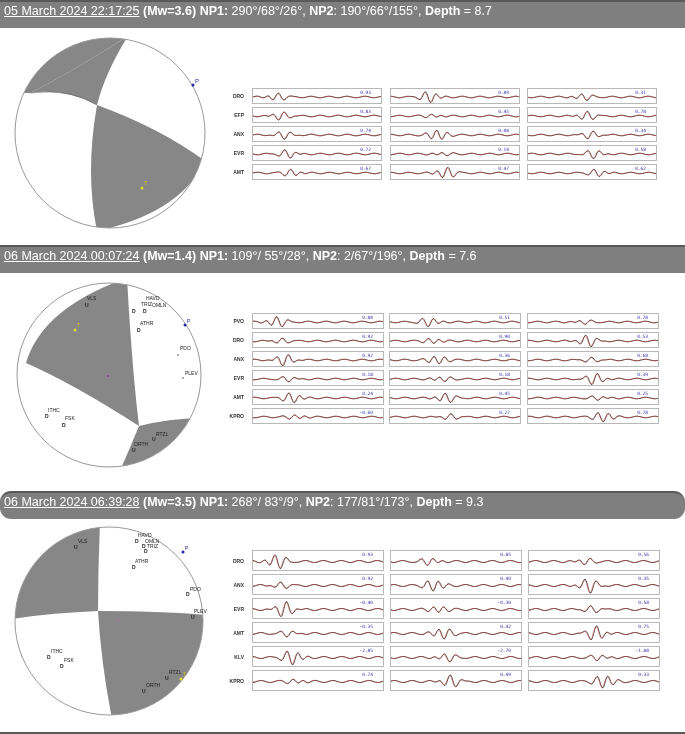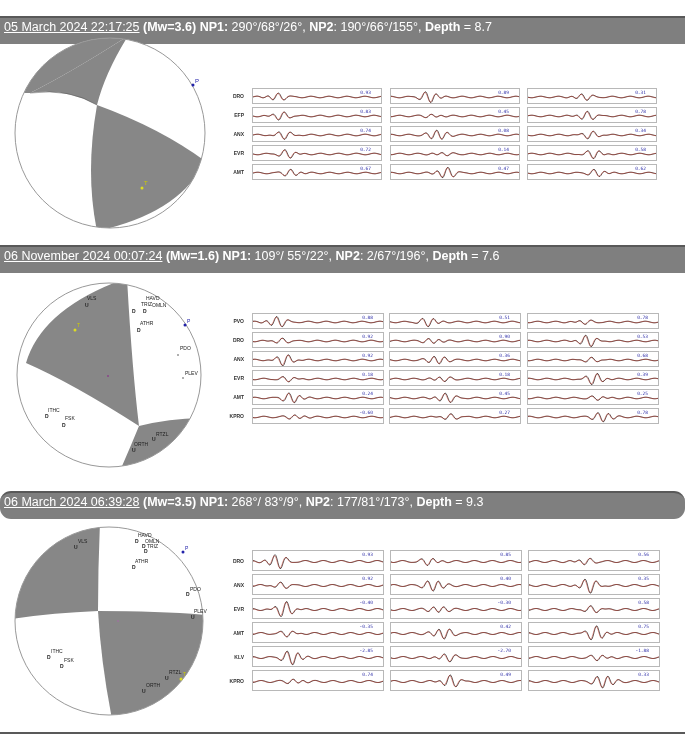--- a/index.html
+++ b/index.html
@@ -12,21 +12,21 @@
   .wf-row { position:absolute; left:0; }
   .wf-label { position:absolute; font-size:5px; font-weight:bold; color:#333; width:22px; text-align:right; }
   .wf-box { position:absolute; border:1px solid #b8b8b8; background:#fff; box-sizing:border-box; overflow:hidden; }
   .wf-box svg { position:absolute; left:0; top:0; }
   .wf-val { position:absolute; right:10px; top:1px; font-size:4.5px; color:#3333aa; font-family:"DejaVu Sans Mono", monospace; }
   .bottom-rule { position:absolute; left:0; top:732px; width:685px; height:2px; background:#595959; }
 </style>
 </head>
 <body>
 
-<div class="header" style="top:16px;">
+<div class="header" style="top:0;">
   <span class="date">05 March 2024 22:17:25</span>
   <b>(Mw=3.6)</b>
   <b>NP1:</b><span> 290°/68°/26°, </span><b>NP2</b><span>: 190°/66°/155°, </span><b>Depth</b><span> = 8.7</span>
 </div>
 
 <div class="beachball" style="left:10px; top:33px;">
   <svg width="200" height="200" viewBox="0 0 200 200">
     <defs>
         <clipPath id="c1">
           <circle cx="100" cy="100" r="95"></circle>
@@ -164,23 +164,23 @@
         <svg width="130" height="16">
           <path d="M0,8 L0,8.1 L1,8.3 L2,8.5 L3,8.7 L4,8.8 L5,8.7 L6,8.6 L7,8.4 L8,8.2 L9,7.9 L10,7.7 L11,7.4 L12,7.3 L13,7.2 L14,7.3 L15,7.4 L16,7.6 L17,7.8 L18,8.1 L19,8.3 L20,8.6 L21,8.7 L22,8.8 L23,8.7 L24,8.6 L25,8.4 L26,8.2 L27,7.9 L28,7.7 L29,7.4 L30,7.3 L31,7.2 L32,7.3 L33,7.4 L34,7.6 L35,7.8 L36,8.1 L37,8.4 L38,8.6 L39,8.7 L40,8.8 L41,8.7 L42,8.6 L43,8.4 L44,8.2 L45,7.9 L46,7.6 L47,7.4 L48,7.3 L49,7.3 L50,7.3 L51,7.4 L52,7.5 L53,7.6 L54,7.8 L55,8.0 L56,8.3 L57,8.7 L58,9.3 L59,9.8 L60,10.0 L61,9.7 L62,8.9 L63,7.5 L64,5.9 L65,4.7 L66,4.3 L67,4.9 L68,6.6 L69,8.6 L70,10.5 L71,11.5 L72,11.4 L73,10.3 L74,8.7 L75,7.3 L76,6.4 L77,6.3 L78,6.8 L79,7.6 L80,8.3 L81,8.6 L82,8.6 L83,8.2 L84,7.7 L85,7.4 L86,7.2 L87,7.2 L88,7.4 L89,7.7 L90,8.1 L91,8.4 L92,8.6 L93,8.7 L94,8.8 L95,8.7 L96,8.6 L97,8.4 L98,8.1 L99,7.9 L100,7.6 L101,7.4 L102,7.3 L103,7.2 L104,7.3 L105,7.4 L106,7.6 L107,7.9 L108,8.1 L109,8.4 L110,8.6 L111,8.7 L112,8.8 L113,8.7 L114,8.6 L115,8.4 L116,8.1 L117,7.8 L118,7.6 L119,7.4 L120,7.3 L121,7.2 L122,7.3 L123,7.4 L124,7.6 L125,7.9 L126,8.2 L127,8.4 L128,8.6 L129,8.7 L130,8.8" stroke="#1a1a1a" stroke-width="0.7" fill="none"></path>
           <path d="M0,8 L0,8.3 L1,8.5 L2,8.7 L3,8.8 L4,8.7 L5,8.6 L6,8.5 L7,8.2 L8,8.0 L9,7.7 L10,7.5 L11,7.3 L12,7.2 L13,7.3 L14,7.4 L15,7.5 L16,7.8 L17,8.0 L18,8.3 L19,8.5 L20,8.7 L21,8.8 L22,8.7 L23,8.6 L24,8.5 L25,8.2 L26,7.9 L27,7.7 L28,7.5 L29,7.3 L30,7.2 L31,7.3 L32,7.4 L33,7.6 L34,7.8 L35,8.1 L36,8.3 L37,8.5 L38,8.7 L39,8.8 L40,8.7 L41,8.6 L42,8.4 L43,8.2 L44,7.9 L45,7.7 L46,7.5 L47,7.3 L48,7.3 L49,7.3 L50,7.4 L51,7.5 L52,7.7 L53,7.9 L54,8.0 L55,8.3 L56,8.6 L57,9.0 L58,9.4 L59,9.6 L60,9.6 L61,9.1 L62,8.0 L63,6.7 L64,5.5 L65,4.7 L66,4.9 L67,5.9 L68,7.7 L69,9.5 L70,10.9 L71,11.3 L72,10.7 L73,9.5 L74,8.0 L75,6.9 L76,6.4 L77,6.6 L78,7.2 L79,8.0 L80,8.5 L81,8.6 L82,8.3 L83,7.9 L84,7.5 L85,7.3 L86,7.2 L87,7.4 L88,7.7 L89,8.0 L90,8.3 L91,8.6 L92,8.7 L93,8.8 L94,8.7 L95,8.6 L96,8.4 L97,8.2 L98,7.9 L99,7.6 L100,7.4 L101,7.3 L102,7.2 L103,7.3 L104,7.4 L105,7.6 L106,7.8 L107,8.1 L108,8.4 L109,8.6 L110,8.7 L111,8.8 L112,8.7 L113,8.6 L114,8.4 L115,8.2 L116,7.9 L117,7.6 L118,7.4 L119,7.3 L120,7.2 L121,7.3 L122,7.4 L123,7.6 L124,7.9 L125,8.1 L126,8.4 L127,8.6 L128,8.7 L129,8.8 L130,8.7" stroke="#c0392b" stroke-width="0.6" fill="none" opacity="0.85"></path>
         </svg>
         <span class="wf-val">0.62</span>
       </div>
     </div>
   </div>
 
 <div class="header" style="top:245px;">
-  <span class="date">06 November 2024 00:07:24</span>
-  <b>(Mw=1.6)</b>
-  <b>NP1:</b><span> 109°/ 55°/22°, </span><b>NP2</b><span>: 2/67°/196°, </span><b>Depth</b><span> = 7.6</span>
+  <span class="date">06 March 2024 00:07:24</span>
+  <b>(Mw=1.4)</b>
+  <b>NP1:</b><span> 109°/ 55°/28°, </span><b>NP2</b><span>: 2/67°/196°, </span><b>Depth</b><span> = 7.6</span>
 </div>
 
 <div class="beachball" style="left:12px; top:278px;">
   <svg width="195" height="195" viewBox="0 0 195 195">
     <defs>
         <clipPath id="c2">
           <circle cx="97" cy="97" r="92"></circle>
         </clipPath>
       </defs>
     <circle cx="97" cy="97" r="92" fill="#fff"></circle>

